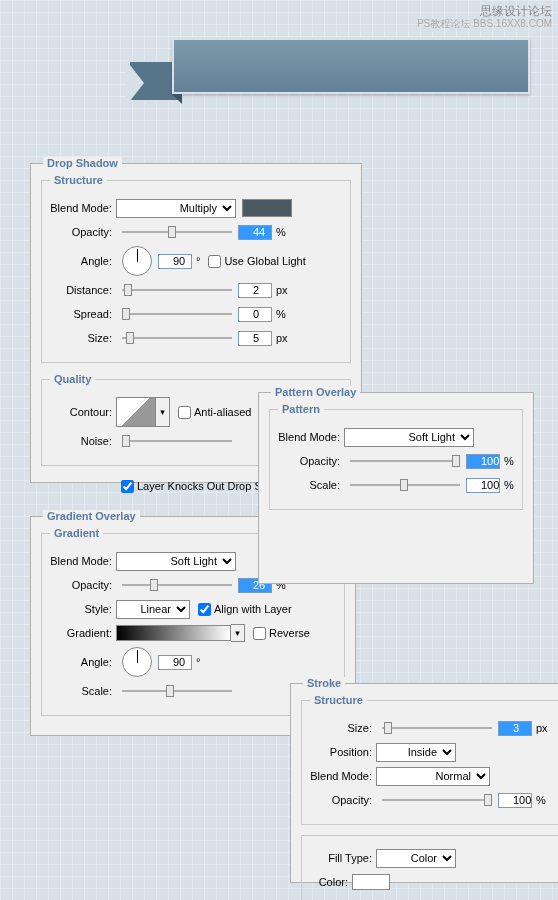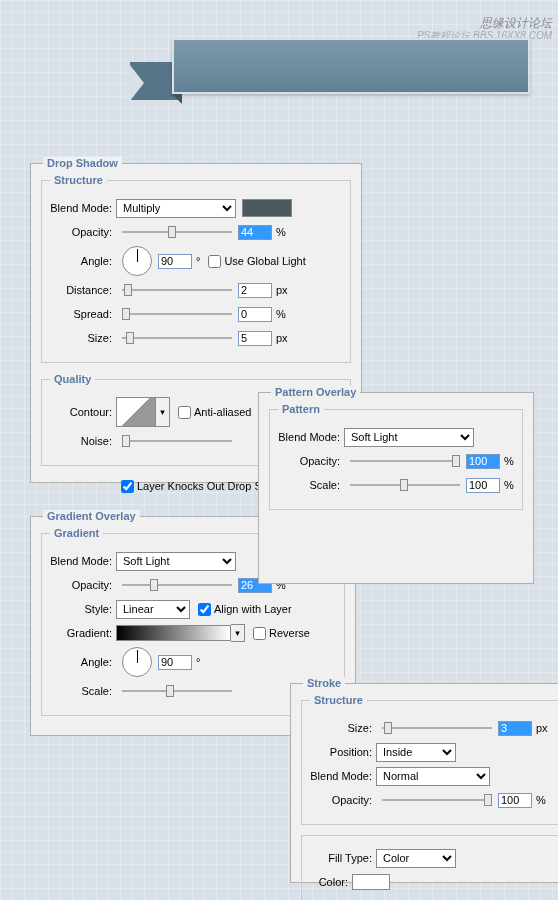--- a/index.html
+++ b/index.html
@@ -10,26 +10,25 @@
   background-image: linear-gradient(rgba(255,255,255,0.3) 1px, transparent 1px),
                     linear-gradient(90deg, rgba(255,255,255,0.3) 1px, transparent 1px);
   background-size: 12px 12px;
   width: 558px;
   height: 900px;
   position: relative;
   overflow: hidden;
 }
 .watermark {
   position: absolute;
-  top: 16px; right: 6px;
+  top: 4px; right: 6px;
   font-size: 12px;
   color: #888;
   text-align: right;
   line-height: 1.2;
-  font-style: italic;
 }
 .watermark .line2 { color: #aaa; font-size: 10px; }
 
 
 .ribbon {
   position: absolute;
   top: 38px; left: 100px;
   width: 430px; height: 56px;
 }
 .ribbon-main {
@@ -107,28 +106,29 @@
   text-align: right;
   padding-right: 4px;
   color: #000;
 }
 select.combo, input.combo {
   height: 19px;
   border: 1px solid #888;
   background: #fff;
   font-size: 11px;
   padding: 0 2px;
+  text-align: right;
 }
 input[type=text].num {
   width: 34px;
   height: 15px;
   border: 1px solid #7a9ac5;
   background: #fff;
   text-align: left;
-  padding-left: 2px;
+  padding-left: 14px;
   font-size: 11px;
 }
 input[type=text].num.hl {
   background: #3399ff;
   color: #fff;
 }
 .unit { margin-left: 4px; }
 .slider {
   flex: 0 0 110px;
   height: 16px;

